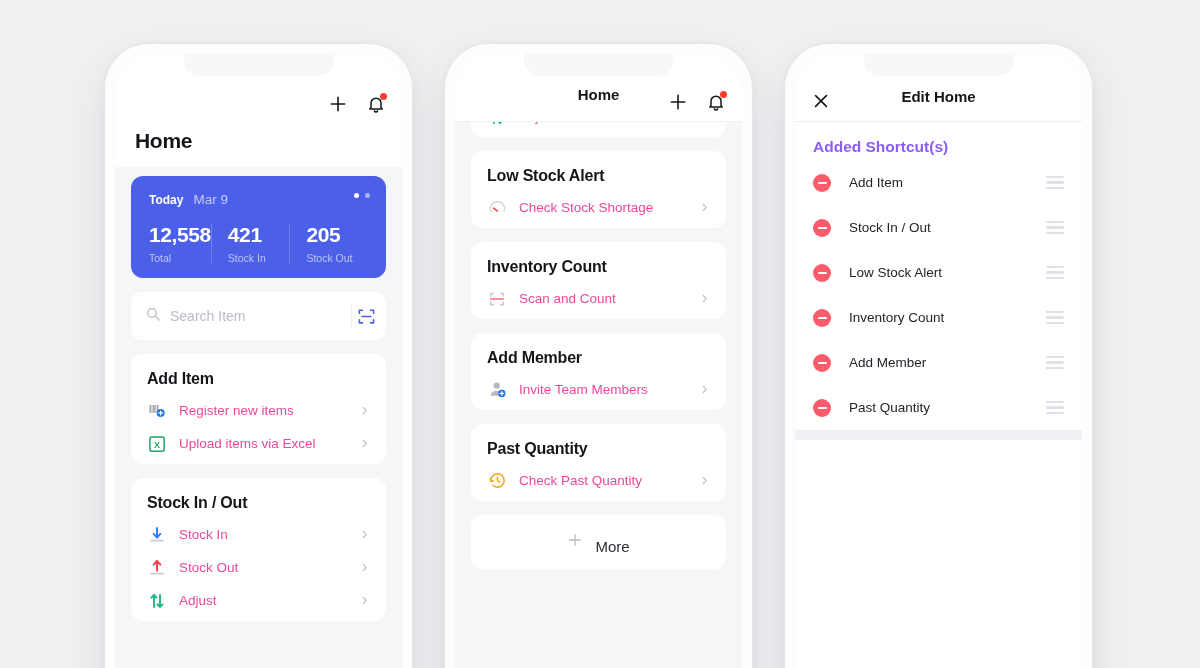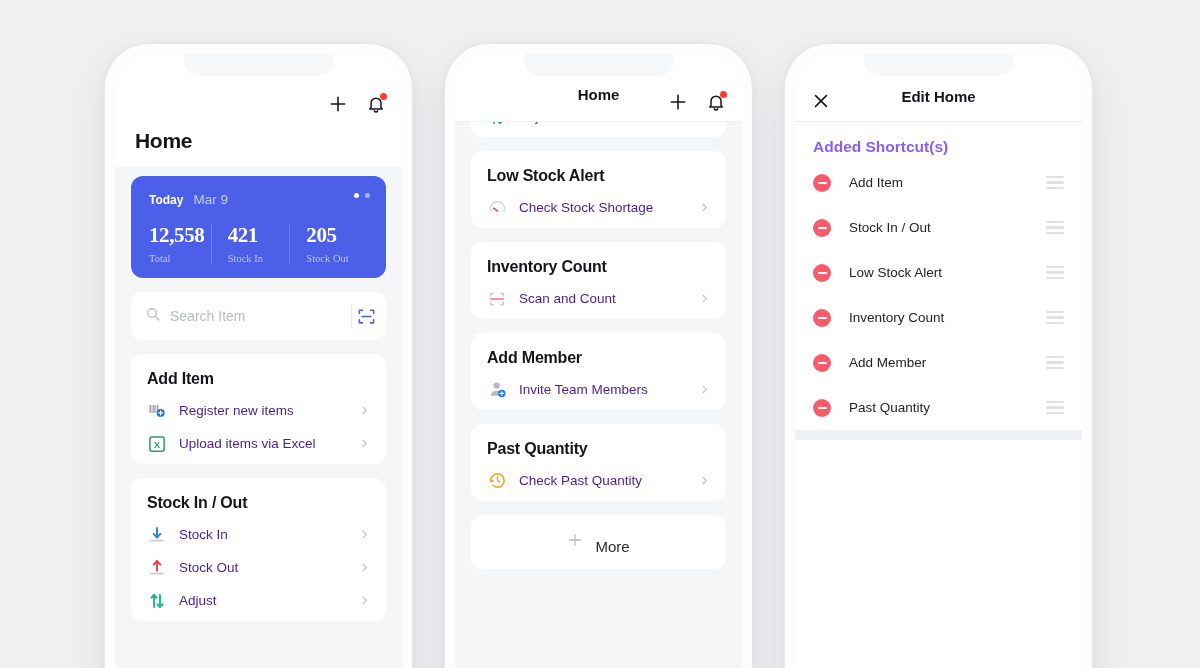--- a/index.html
+++ b/index.html
@@ -91,21 +91,21 @@
   }
   .sum-head { display: flex; align-items: baseline; gap: 10px; }
   .sum-today { color: #fff; font-size: 12px; font-weight: bold; }
   .sum-date { color: #c3cbf7; font-size: 13.5px; }
   .sum-dots {
     position: absolute; top: 17px; right: 16px;
     display: flex; gap: 6px; align-items: center;
   }
   .sum-dots i { width: 5px; height: 5px; border-radius: 50%; background: #a9b4f3; display: block; }
   .sum-dots i.on { background: #ffffff; }
-  .sum-stats { display: flex; margin-top: 16px; font-family: Liberation Serif, serif; }
+  .sum-stats { display: flex; margin-top: 16px; }
   .stat { flex: 1; padding-left: 0; }
   .stat + .stat { border-left: 1px solid #6f7eee; padding-left: 16px; }
   .stat-v { color: #ffffff; font-size: 21px; font-weight: bold; letter-spacing: -.4px; }
   .stat-l { color: #bcc5f6; font-size: 10.5px; margin-top: 5px; }
 
   .searchbar {
     margin-top: 14px;
     height: 48px;
     background: #ffffff;
     border-radius: 10px;
@@ -144,21 +144,21 @@
     letter-spacing: -.2px;
     margin-bottom: 6px;
   }
   .row {
     display: flex;
     align-items: center;
     min-height: 33px;
     padding: 5px 0;
   }
   .row-ic { width: 20px; height: 20px; flex: 0 0 20px; display: flex; align-items: center; justify-content: center; }
-  .row-lb { margin-left: 12px; font-size: 13.5px; color: #4c1d95; }
+  .row-lb { margin-left: 12px; font-size: 13.5px; color: #ec4899; }
   .chev { margin-left: auto; color: #c3c5cd; }
 
   
   #p2-top {
     height: 68px;
     padding-top: 28px;
     justify-content: center;
     border-bottom: 1px solid #f0f1f4;
   }
   #p2-top .hdr-title {

